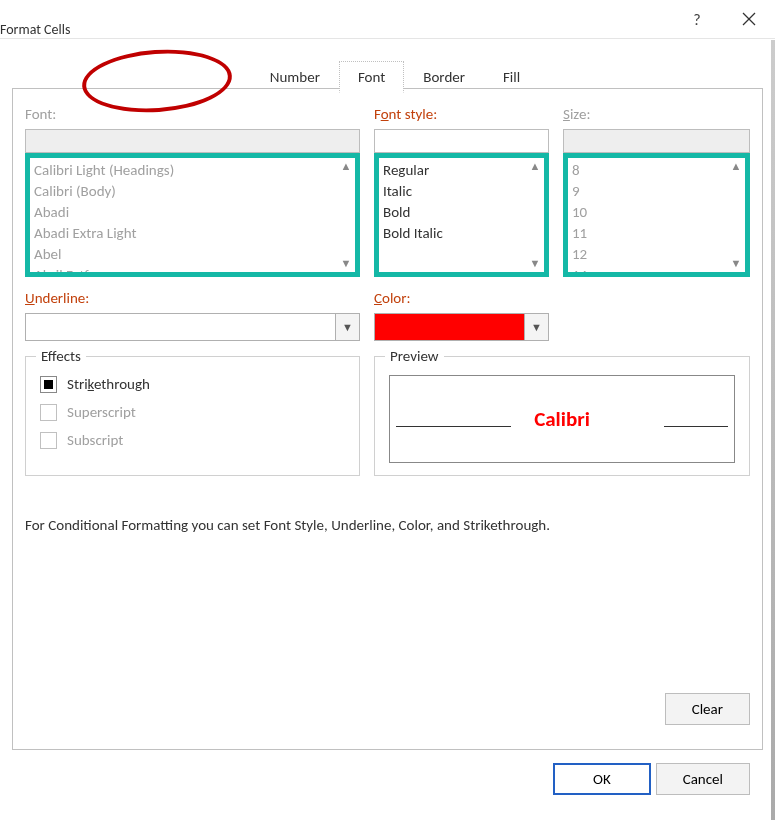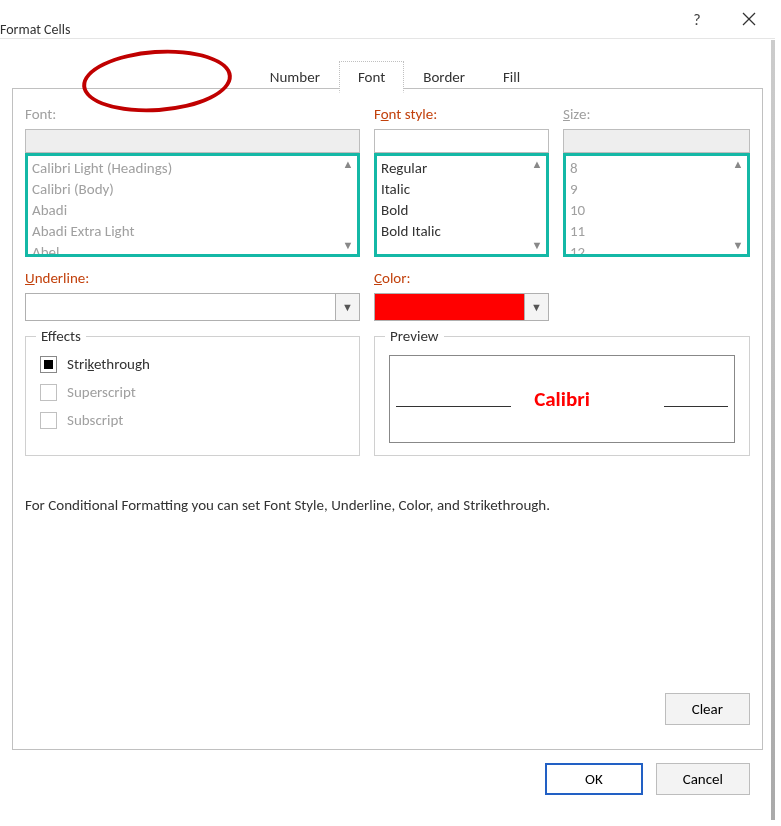--- a/index.html
+++ b/index.html
@@ -17,21 +17,21 @@
     .content { position: absolute; left: 25px; right: 25px; top: 105px; z-index: 3; }
     .row1 { display: flex; gap: 14px; }
     .col { display: flex; flex-direction: column; }
     .col.font { width: 335px; }
     .col.style { width: 175px; }
     .col.size { flex: 1; justify-content: space-between; }
     .label { font-size: 15px; color: #c2410c; margin-bottom: 6px; }
     .label.dis { color: #a0a0a0; }
     .txtbox { height: 24px; border: 1px solid #bdbdbd; background: #fff; padding: 0 4px; font-size: 14px; width: 100%; }
     .txtbox.dis { background: #eee; color: #999; }
-    .listbox { height: 104px; border: 3px solid #14b8a6; overflow: hidden; position: relative; width: 100%; }
+    .listbox { height: 124px; border: 5px solid #14b8a6; overflow: hidden; position: relative; width: 100%; }
     .listbox .items { padding: 2px 4px; font-size: 15px; line-height: 21px; color: #333; }
     .listbox .items.dis { color: #a0a0a0; }
     .listbox .scroll { position: absolute; right: 0; top: 0; bottom: 0; width: 18px; display: flex; flex-direction: column; justify-content: space-between; align-items: center; padding: 2px 0; pointer-events: none; }
     .scroll-arrow { font-size: 11px; color: #888; }
     .row2 { display: flex; gap: 14px; margin-top: 12px; }
     .col2.u { width: 335px; }
     .col2.c { width: 175px; }
     .dropdown { display: flex; height: 28px; }
     .dropdown .dd-val { flex: 1; border: 1px solid #b0b0b0; background: #fff; }
     .dropdown .dd-btn { width: 24px; border: 1px solid #b0b0b0; border-left: none; background: #f4f4f4; display: flex; align-items: center; justify-content: center; font-size: 11px; color: #555; }
@@ -48,21 +48,21 @@
     .chk .box .inner { width: 9px; height: 9px; background: #000; }
     .preview-box { border: 1px solid #888; height: 88px; display: flex; align-items: center; justify-content: center; position: relative; }
     .preview-box .sample { color: #ff0000; font-size: 21px; font-family: Calibri, sans-serif; font-weight: bold; }
     .preview-box .uline { position: absolute; height: 1px; background: #333; top: 50px; }
     .uline.l { left: 6px; width: 115px; }
     .uline.r { right: 6px; width: 64px; }
     .note { margin: 40px 0 0 0; font-size: 15px; color: #333; }
     .clear-btn-wrap { position: absolute; right: 25px; bottom: 95px; z-index: 4; }
     .btn { padding: 6px 26px; font-size: 15px; border: 1px solid #bdbdbd; background: #f3f3f3; cursor: pointer; }
     .btn.primary { border: 2px solid #2260c4; background: #fff; padding: 5px 38px; }
-    .footer { position: absolute; right: 25px; bottom: 25px; display: flex; gap: 13px; z-index: 4; align-items: flex-end; }
+    .footer { position: absolute; right: 25px; bottom: 25px; display: flex; gap: 5px; z-index: 4; align-items: flex-end; }
     .circle-annot { position: absolute; top: 50px; left: 82px; width: 150px; height: 62px; border: 4px solid #c00000; border-radius: 50%; z-index: 10; transform: rotate(-4deg); pointer-events: none; }
     .right-edge { position: absolute; right:0; top:40px; bottom:0; width:4px; background: linear-gradient(#ccc,#aaa); }
     .underline-accel { text-decoration: underline; }
   </style>
 </head>
 <body>
 
 <div class="window">
 
   <div class="titlebar">

